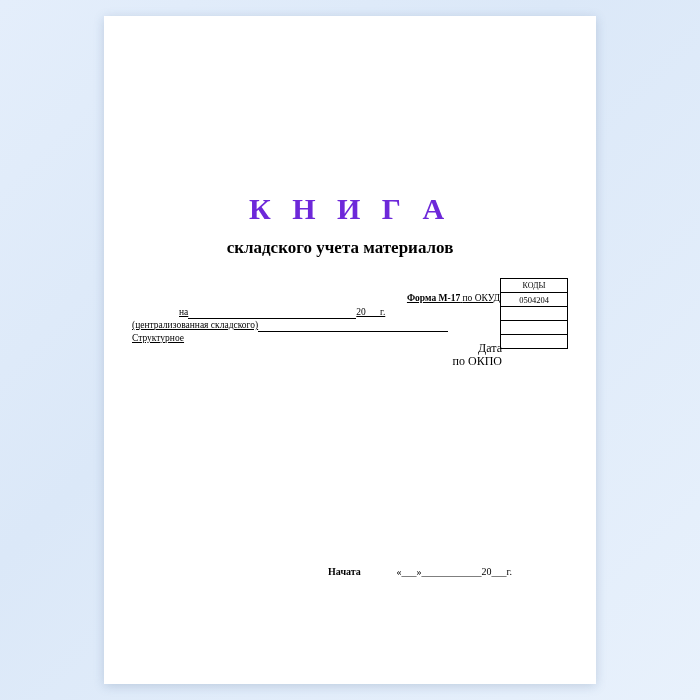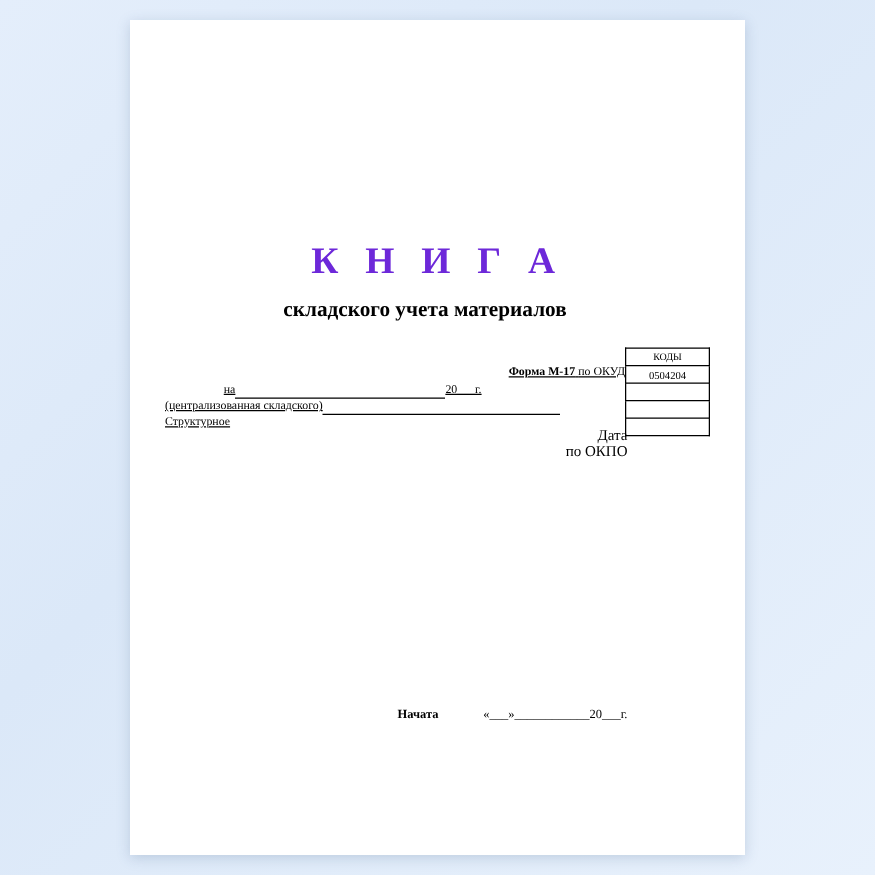--- a/index.html
+++ b/index.html
@@ -114,21 +114,21 @@
     font-size: 12px;
     margin-top: 36px;
   }
   .row-data { position: relative; height: 13px; line-height: 13px; }
 
   .lead { font-size: 9.5px; }
 
   
   .bottom {
     position: absolute;
-    left: 214px;
+    left: 224px;
     top: 546px;
     font-size: 10px;
   }
   .bottom .brow {
     height: 20px;
     line-height: 20px;
     white-space: nowrap;
   }
   .bottom .bname {
     display: inline-block;

